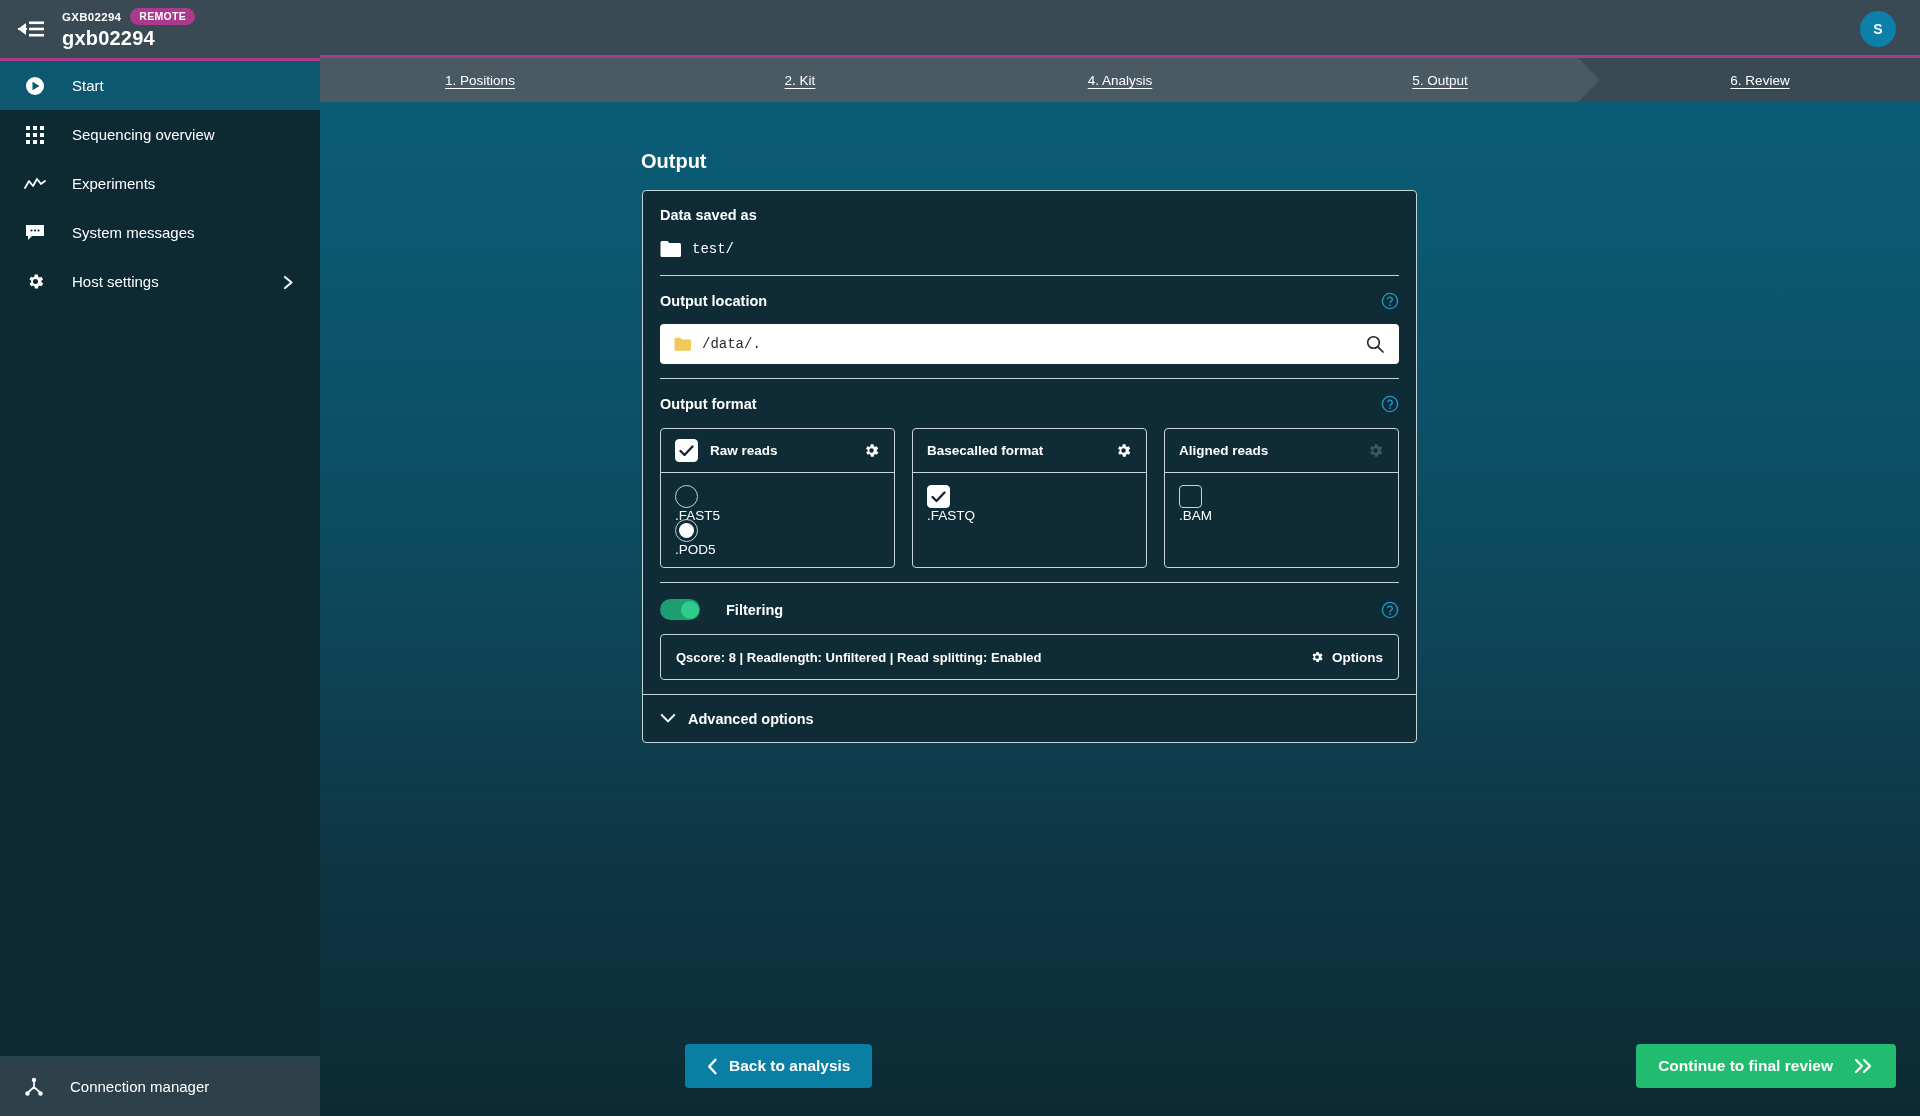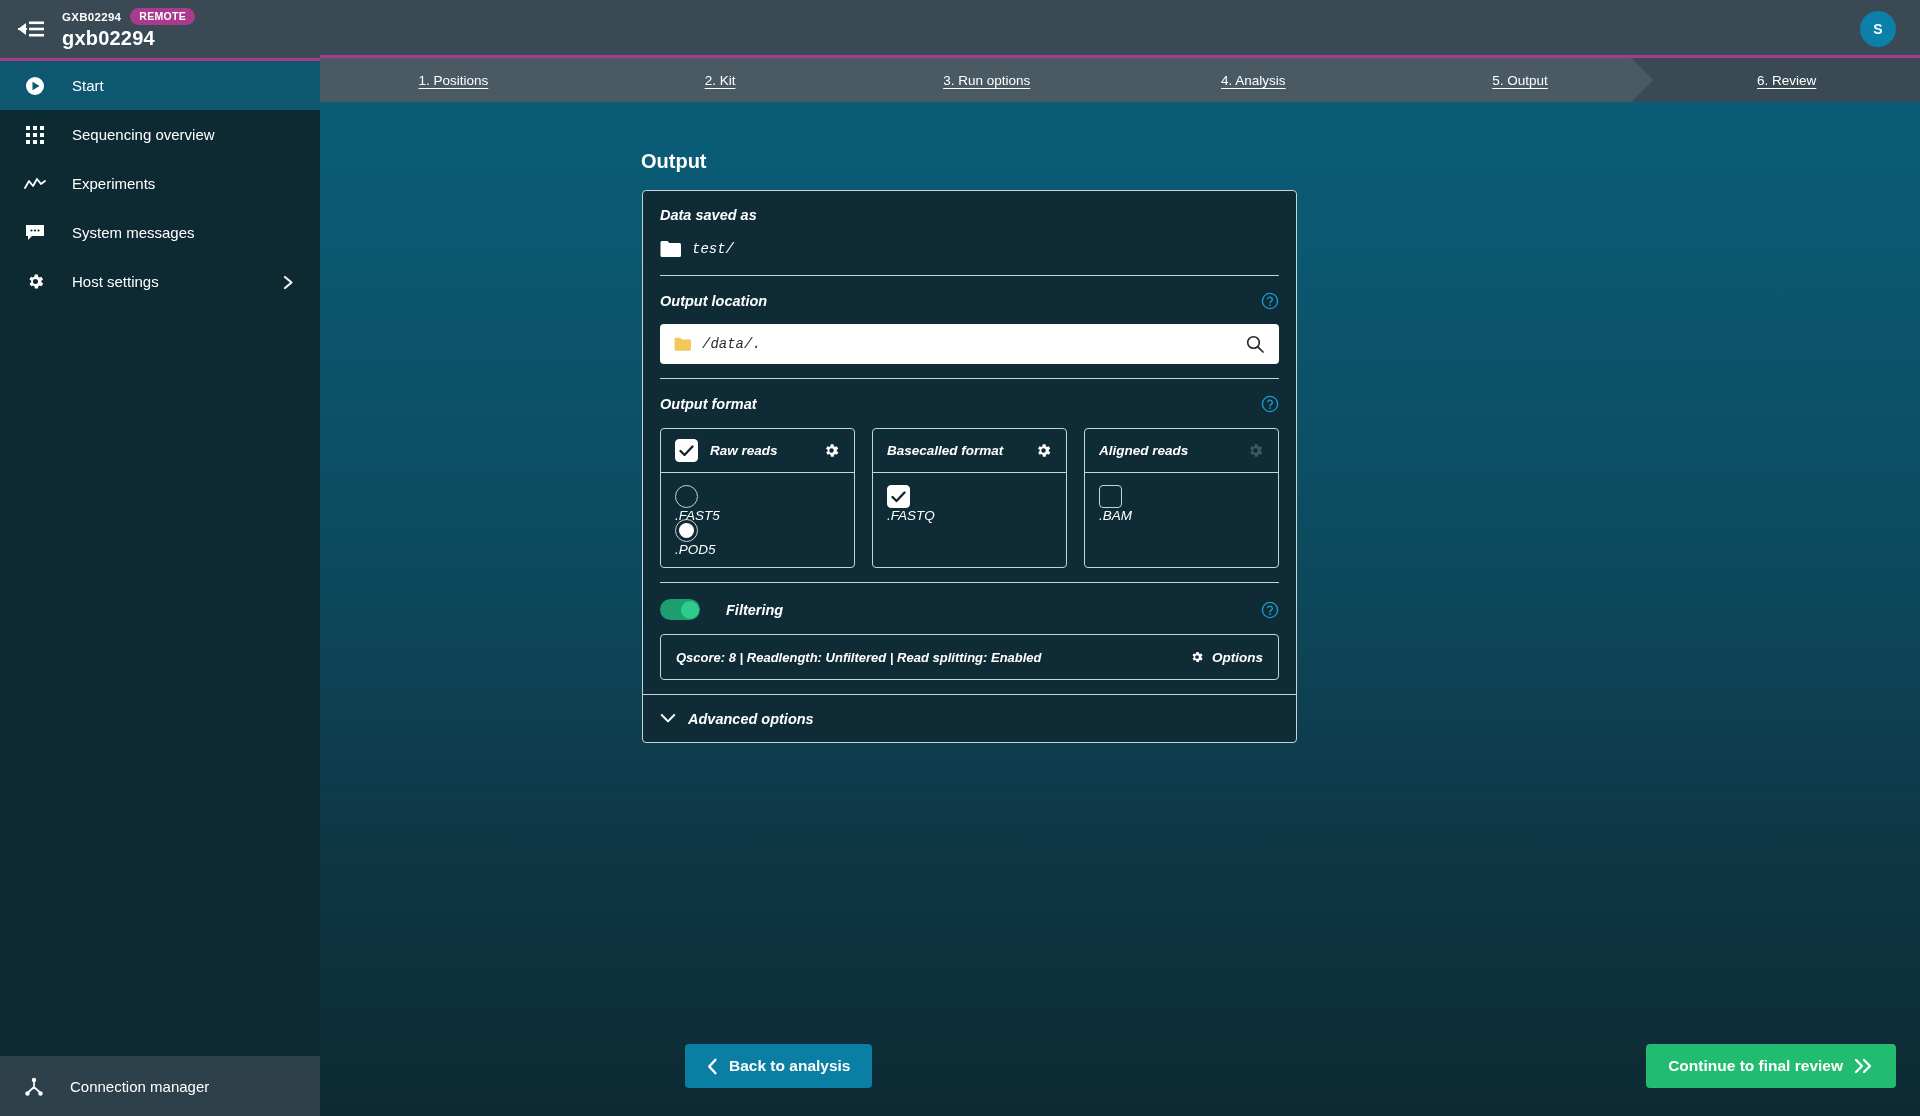--- a/index.html
+++ b/index.html
@@ -125,24 +125,23 @@
   .content {
     flex: 1 1 auto; position: relative; overflow: hidden;
   }
   .page-title {
     position: absolute; left: 321px; top: 48px;
     color: #ffffff; font-size: 20px; font-weight: bold;
   }
 
   .card {
     position: absolute; left: 322px; top: 88px;
-    width: 655px;
+    width: 775px;
     border: 1px solid #c6d3d8; border-radius: 4px;
     background: #0f2b35;
-    font-style: italic;
   }
   .card-body { padding: 0 17px; }
   .sec { padding: 16px 0 14px; border-bottom: 1px solid #c6d3d8; position: relative; }
   .sec:last-child { border-bottom: none; }
   .sec-head {
     display: flex; align-items: center; justify-content: space-between;
   }
   .sec-title { color: #fff; font-size: 14.5px; font-weight: bold; }
   .help-icon { width: 18px; height: 18px; cursor: pointer; }
 
@@ -226,21 +225,21 @@
     height: 44px; padding: 0 22px;
     background: #0b7fa3; border: none; border-radius: 4px;
     color: #fff; font-size: 15.5px; font-weight: bold;
     display: flex; align-items: center; gap: 11px; cursor: pointer; margin-left: 20px;
   }
   .btn-continue {
     position: absolute; right: 24px; bottom: 28px;
     height: 44px; padding: 0 22px;
     background: #22bc71; border: none; border-radius: 4px;
     color: #fff; font-size: 15.5px; font-weight: bold;
-    display: flex; align-items: center; gap: 11px; cursor: pointer;
+    display: flex; align-items: center; gap: 21px; cursor: pointer;
   }
   svg { display: block; }
 </style>
 </head>
 <body>
 
 <div class="app">
 
   <aside class="sidebar">
     <div class="sidebar-top">
@@ -351,23 +350,20 @@
     <div class="topbar">
       <div class="avatar">S</div>
     </div>
 
     <div class="steps">
       <div class="step">
         <span class="step-label">1. Positions</span>
       </div>
       <div class="step">
         <span class="step-label">2. Kit</span>
-      </div>
-      <div class="step">
-        <span class="step-label">3. Run options</span>
       </div>
       <div class="step">
         <span class="step-label">4. Analysis</span>
       </div>
       <div class="step">
         <span class="step-label">5. Output</span>
       </div>
       <div class="step active">
         <span class="step-label">6. Review</span>
       </div>

